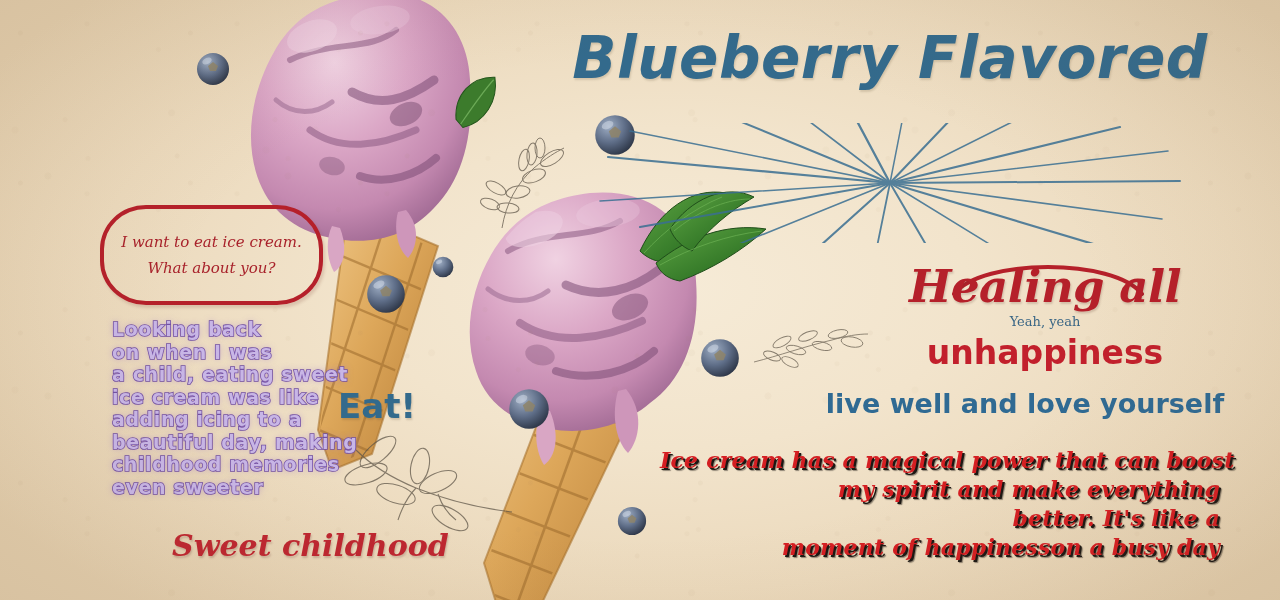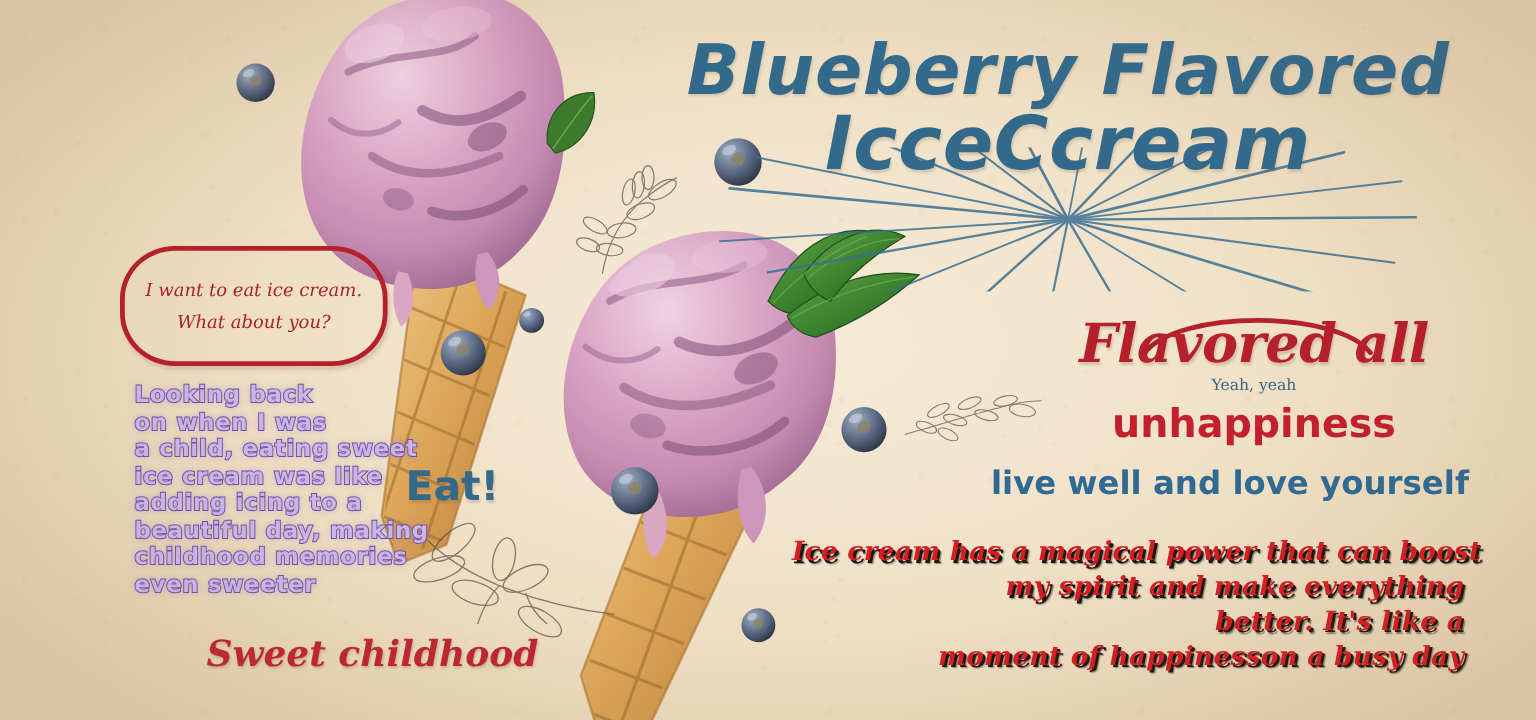--- a/index.html
+++ b/index.html
@@ -144,21 +144,20 @@
         <line x1="300" y1="60" x2="440" y2="146" stroke-width="1.5"></line>
         <line x1="300" y1="60" x2="356" y2="156" stroke-width="2"></line>
         <line x1="300" y1="60" x2="280" y2="158" stroke-width="1.8"></line>
         <line x1="300" y1="60" x2="200" y2="150" stroke-width="2.1"></line>
         <line x1="300" y1="60" x2="122" y2="132" stroke-width="1.6"></line>
         <line x1="300" y1="60" x2="50" y2="104" stroke-width="2"></line>
         <line x1="300" y1="60" x2="10" y2="78" stroke-width="1.6"></line>
       </g>
     </svg>
     <div id="title-1" class="title-line">Blueberry Flavored</div>
-    <div id="title-2" class="title-line">IcceCcream</div>
   </div>
 
   <svg id="cone-a" class="lay" viewBox="0 0 320 530">
     <defs>
       <linearGradient id="coneG" x1="0" y1="0" x2="1" y2="1">
         <stop offset="0%" stop-color="#F0C888"></stop>
           <stop offset="45%" stop-color="#DDA75A"></stop>
         <stop offset="100%" stop-color="#B67C35"></stop>
       </linearGradient>
       <radialGradient id="scoopG" cx="38%" cy="28%" r="78%">
@@ -378,21 +377,21 @@
   </div>
 
   <div id="eat" class="lay">Eat!</div>
 
   <div id="sweet-childhood" class="lay">Sweet childhood</div>
 
   <div id="healing-block" class="lay">
     <svg id="healing-arc" viewBox="0 0 200 40">
       <path d="M6 38 C34 2 166 2 194 38" stroke="#B5202A" stroke-width="4" fill="none" stroke-linecap="round"></path>
     </svg>
-    <div id="healing-all">Flavored all</div>
+    <div id="healing-all">Healing all</div>
     <div id="yeah-yeah">Yeah, yeah</div>
     <div id="unhappiness">unhappiness</div>
   </div>
 
   <div id="live-well">live well and love yourself</div>
 
   <div id="magic-quote" class="lay">
     <div>Ice cream has a magical power that can boost</div>
     <div>my spirit and make everything</div>
     <div>better. It's like a</div>

